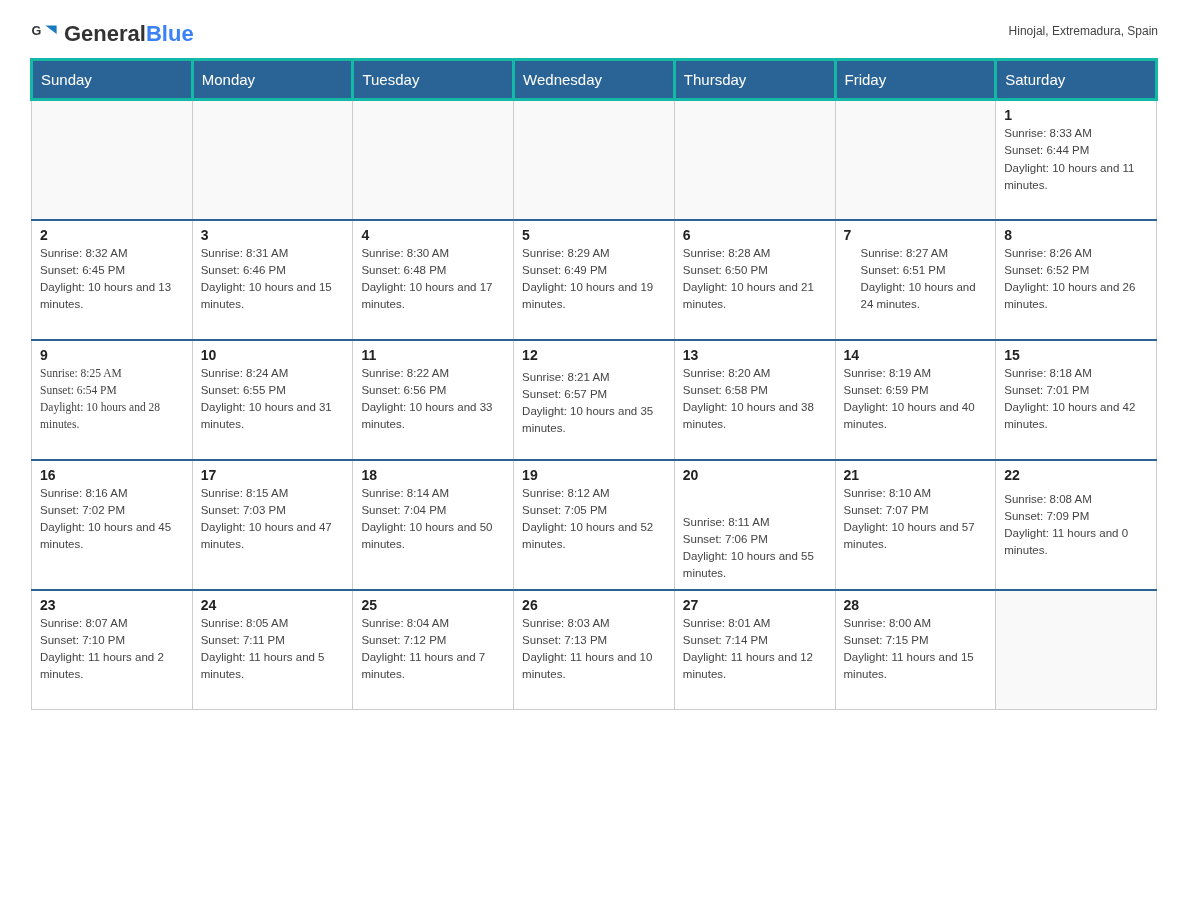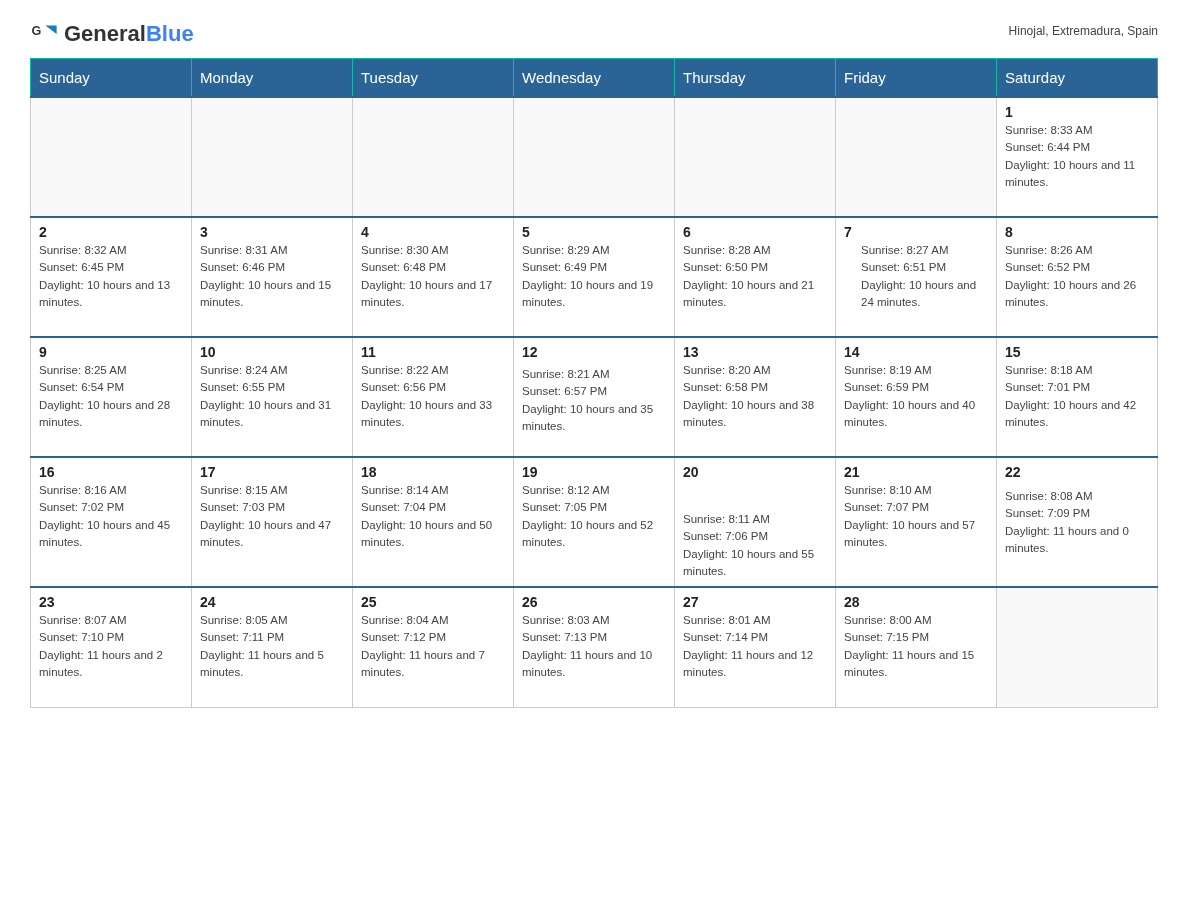--- a/index.html
+++ b/index.html
@@ -54,21 +54,21 @@
       border-collapse: collapse;
       table-layout: fixed;
     }
     thead tr th {
       background-color: #2a6496;
       color: #fff;
       padding: 10px 8px;
       font-size: 15px;
       font-weight: normal;
       text-align: left;
-      border: 1px solid #14b8a6;
+      border: 3px solid #14b8a6;
     }
     tbody tr td {
       vertical-align: top;
       padding: 6px 8px;
       font-size: 12px;
       color: #333;
       border: 1px solid #ccc;
       min-height: 110px;
       height: 120px;
     }
@@ -178,21 +178,21 @@
         <td>
           <span class="day-number">8</span>
           <div class="day-info" style="white-space: pre-line;">Sunrise: 8:26 AM
 Sunset: 6:52 PM
 Daylight: 10 hours and 26 minutes.</div>
         </td>
       </tr>
       <tr>
         <td>
           <span class="day-number">9</span>
-          <div class="day-info" style="white-space: pre-line;">Sunrise: 8:25 AM
+          <div class="day-info" style="white-space: pre-line; font-family: Liberation Serif, serif;">Sunrise: 8:25 AM
 Sunset: 6:54 PM
 Daylight: 10 hours and 28 minutes.</div>
         </td>
         <td>
           <span class="day-number">10</span>
           <div class="day-info" style="white-space: pre-line;">Sunrise: 8:24 AM
 Sunset: 6:55 PM
 Daylight: 10 hours and 31 minutes.</div>
         </td>
         <td>

